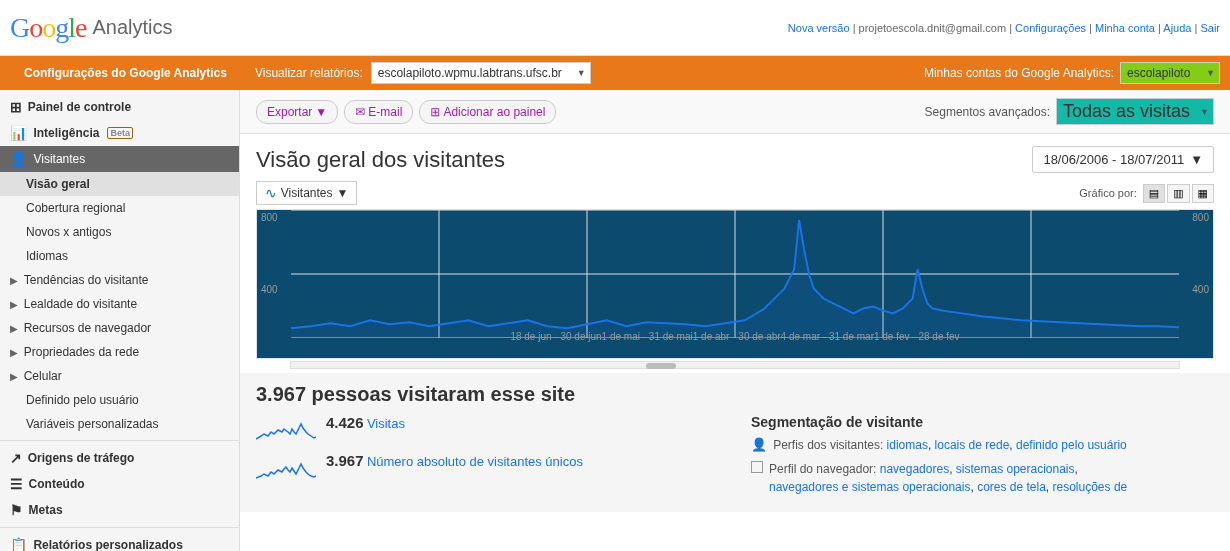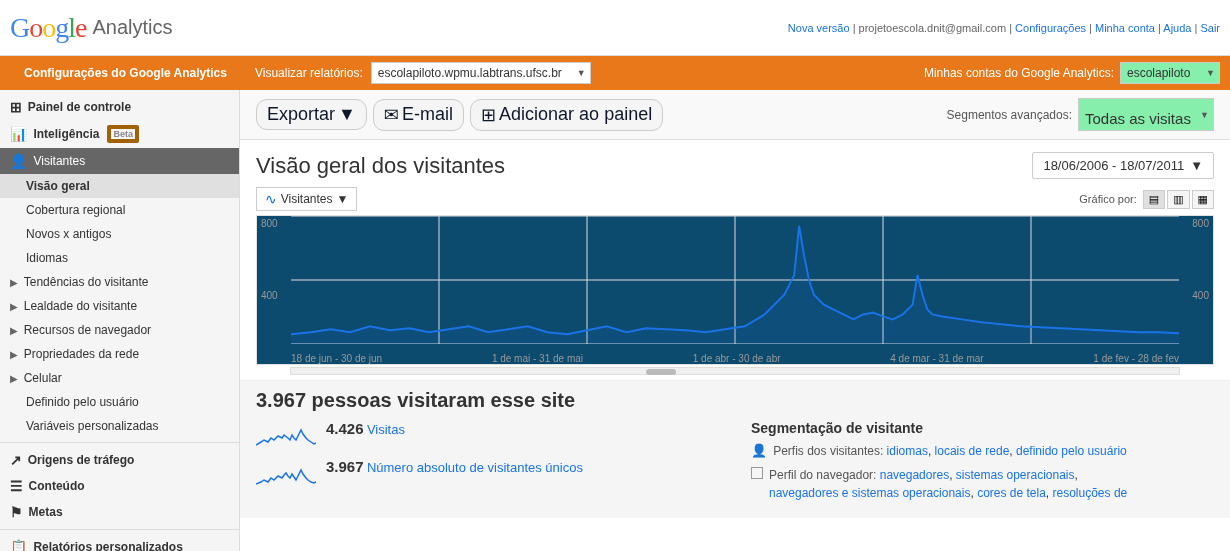--- a/index.html
+++ b/index.html
@@ -107,21 +107,21 @@
       color: #fff;
       font-size: 12px;
       gap: 6px;
     }
     .nav-bar-right .accounts-label { white-space: nowrap; }
     .nav-bar-right .accounts-dropdown-wrap {
       position: relative;
       display: inline-block;
     }
     .nav-bar-right select {
-      background: #86efac;
+      background: #84cc16;
       border: 1px solid #ccc;
       padding: 3px 20px 3px 6px;
       font-size: 12px;
       color: #333;
       appearance: none;
       min-width: 100px;
       cursor: pointer;
     }
     .nav-bar-right .accounts-dropdown-wrap::after {
       content: '▼';
@@ -180,21 +180,21 @@
       font-weight: bold;
       color: #333;
       gap: 6px;
       cursor: pointer;
     }
     .sidebar-icon { font-size: 14px; }
     .sidebar-divider { border: none; border-top: 1px solid #ddd; margin: 4px 0; }
     .beta-badge {
       font-size: 9px;
       color: #888;
-      border: 4px solid #a16207;
+      border: 1px solid #a16207;
       border-radius: 2px;
       padding: 0 2px;
       margin-left: 2px;
     }
     .arrow-right { font-size: 10px; color: #666; }
 
     
     .content {
       flex: 1;
       overflow-y: auto;
@@ -210,23 +210,23 @@
       gap: 6px;
       background: #f9f9f9;
     }
     .toolbar-btn {
       display: flex;
       align-items: center;
       gap: 3px;
       background: #f5f5f5;
       border: 1px solid #ccc;
       padding: 4px 10px;
-      font-size: 18px;
-      cursor: pointer;
-      color: #0f172a;
+      font-size: 12px;
+      cursor: pointer;
+      color: #a21caf;
       border-radius: 11px;
     }
     .segments-area {
       margin-left: auto;
       display: flex;
       align-items: center;
       gap: 6px;
       font-size: 12px;
       color: #555;
     }
@@ -239,24 +239,24 @@
       font-size: 9px;
       position: absolute;
       right: 5px;
       top: 50%;
       transform: translateY(-50%);
       pointer-events: none;
       color: #555;
     }
     .segments-select {
       appearance: none;
-      background: #86efac;
+      background: #14b8a6;
       border: 1px solid #ccc;
-      padding: 11px 22px 3px 6px;
-      font-size: 15px;
+      padding: 2px 22px 3px 6px;
+      font-size: 18px;
       color: #333;
       cursor: pointer;
       min-width: 130px;
     }
 
     
     .report-header {
       display: flex;
       align-items: center;
       justify-content: space-between;
@@ -355,26 +355,26 @@
     }
     .chart-svg-wrap {
       position: absolute;
       left: 34px;
       right: 34px;
       top: 0;
       bottom: 20px;
     }
     .chart-x-labels {
       position: absolute;
-      bottom: 0;
+      bottom: 16px;
       left: 34px;
       right: 34px;
       height: 18px;
       display: flex;
-      justify-content: space-between;
+      justify-content: center;
       font-size: 10px;
       color: #999;
       align-items: flex-end;
     }
     .chart-scrollbar {
       height: 8px;
       background: #f0f0f0;
       border: 1px solid #ddd;
       margin: 2px 34px;
       position: relative;

